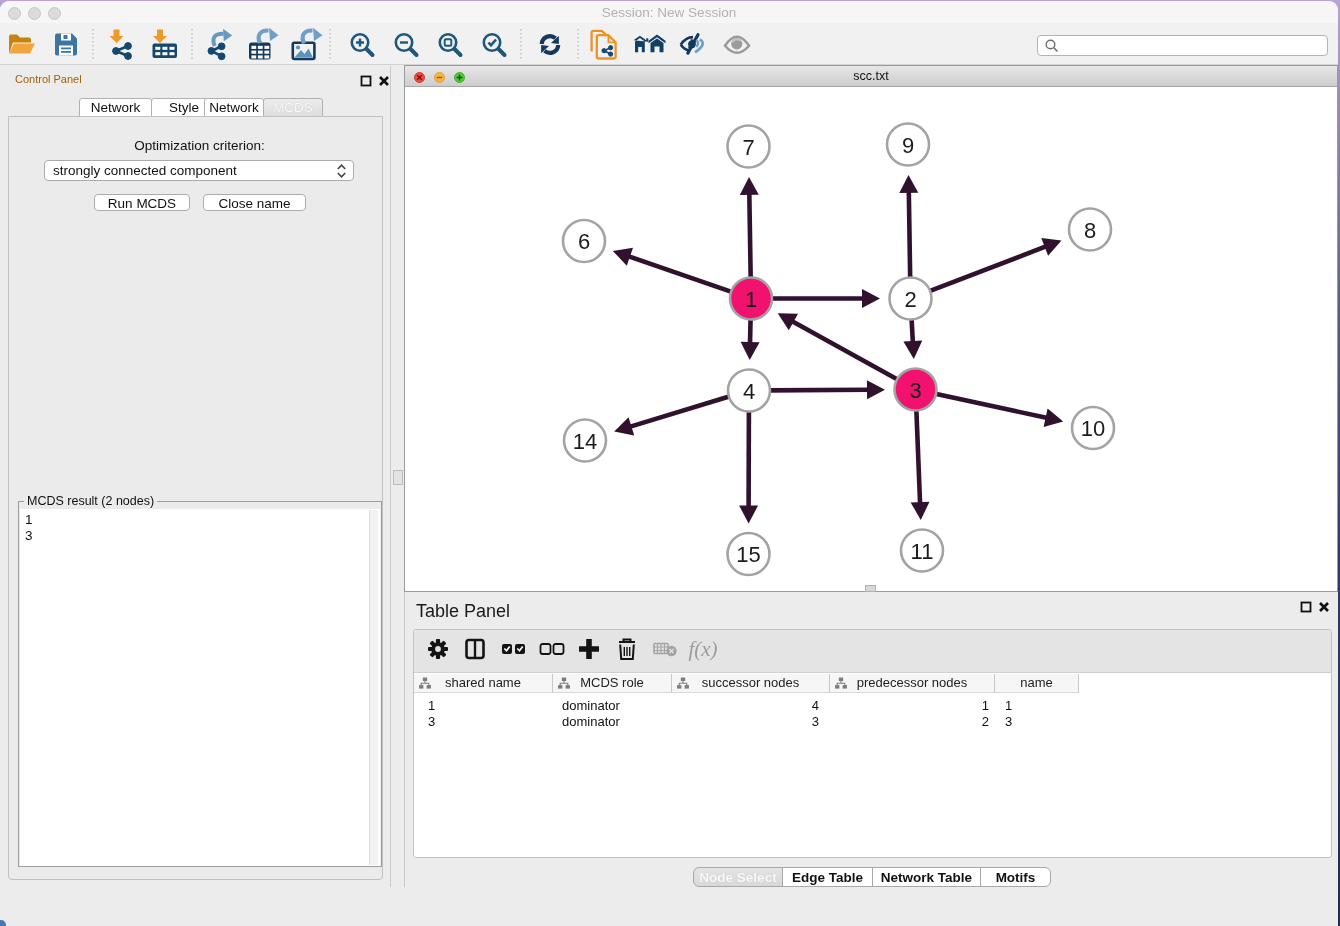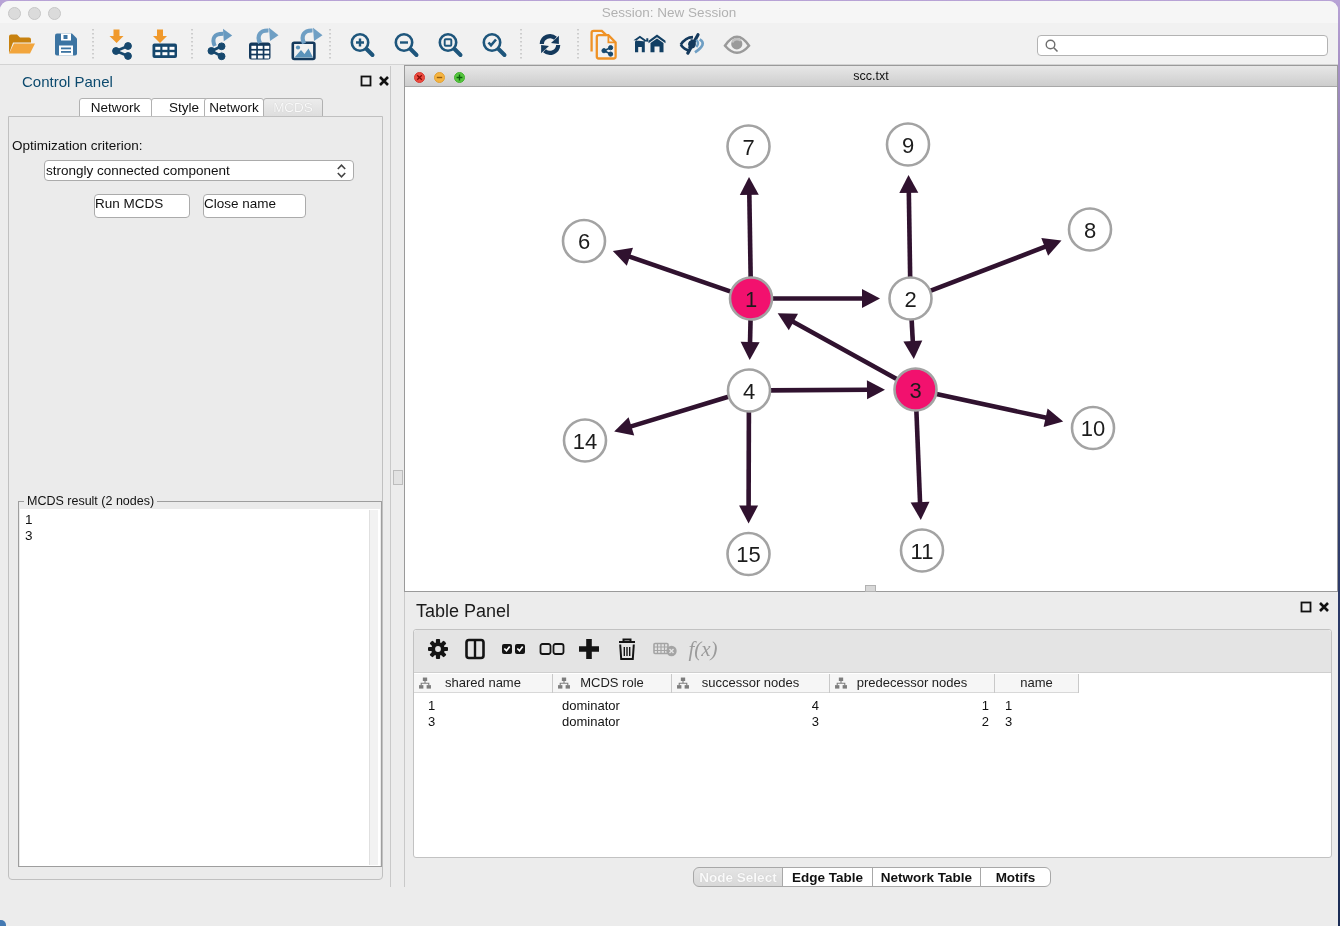--- a/index.html
+++ b/index.html
@@ -7,26 +7,26 @@
 #app{position:absolute;left:0;top:1px;width:1338px;height:925px;background:#ececec;border-radius:9px 9px 0 0;overflow:hidden;filter:opacity(1)}
 
 #titlebar{position:absolute;left:0;top:0;width:1338px;height:22px;background:#f6f6f6}
 .tl{position:absolute;top:6px;width:13px;height:13px;border-radius:50%;background:#dbdbdb;border:1px solid #c6c6c6}
 #title{position:absolute;top:4px;left:0;width:1338px;text-align:center;font-size:13.5px;color:#b2b2b2}
 
 #toolbar{position:absolute;left:0;top:22px;width:1338px;height:42px;background:#f1f1f1;border-bottom:1px solid #d3d3d3}
 #search{position:absolute;left:1037px;top:12px;width:291px;height:21px;background:#fff;border:1px solid #b3b3b3;border-radius:4px}
 
 #cp{position:absolute;left:0;top:65px;width:391px;height:821px;background:#ececec;border-right:1px solid #c9c9c9}
-#cptitle{position:absolute;left:22px;top:7px;font-size:15px;color:#0c4a6e}
+#cptitle{position:absolute;left:15px;top:7px;font-size:11px;color:#a16207}
 .tab{position:absolute;top:32px;height:19px;border:1px solid #b1b1b1;background:#fff;font-size:13.5px;color:#111;text-align:center;line-height:18px;border-radius:3px 3px 0 0}
 #cppanel{position:absolute;left:8px;top:50px;width:375px;height:764px;border:1px solid #c0c0c0;border-radius:0 0 4px 4px;background:#ebebeb}
-#optlbl{position:absolute;left:12px;top:72px;width:375px;font-size:13.5px;color:#111}
-#combo{position:absolute;left:44px;top:94px;width:310px;height:21px;background:#fff;border:1px solid #ababab;border-radius:4px;font-size:13.5px;color:#111;line-height:19px;padding-left:1px}
-.btn{position:absolute;top:128px;height:24px;background:#fff;border:1px solid #ababab;border-radius:4px;font-size:13.5px;color:#111;line-height:18px}
+#optlbl{position:absolute;left:12px;top:72px;width:375px;text-align:center;font-size:13.5px;color:#111}
+#combo{position:absolute;left:44px;top:94px;width:310px;height:21px;background:#fff;border:1px solid #ababab;border-radius:4px;font-size:13.5px;color:#111;line-height:19px;padding-left:8px}
+.btn{position:absolute;top:128px;height:17px;background:#fff;border:1px solid #ababab;border-radius:4px;font-size:13.5px;color:#111;text-align:center;line-height:18px}
 #mcdsbox{position:absolute;left:18px;top:435px;width:364px;height:366px;border:1px solid #9e9e9e}
 #mcdslbl{position:absolute;left:5px;top:-8px;background:#ebebeb;padding:0 3px;font-size:12.5px;color:#111}
 #mcdswhite{position:absolute;left:1px;top:7px;width:360px;height:357px;background:#fff}
 #mcdsscroll{position:absolute;right:2px;top:1px;width:9px;height:355px;background:#f2f2f2;border-left:1px solid #e0e0e0}
 
 #nw{position:absolute;left:404px;top:64px;width:934px;height:527px;border:1px solid #9a9a9a;background:#fff}
 #nwtitle{position:absolute;left:0;top:0;width:932px;height:21px;background:linear-gradient(#e7e7e7,#cdcdcd);border-bottom:1px solid #a8a8a8;text-align:center;font-size:12.5px;color:#111;line-height:21px}
 .mtl{position:absolute;top:6px;width:11px;height:11px;border-radius:50%}
 #graph{position:absolute;left:0;top:21px}
 

